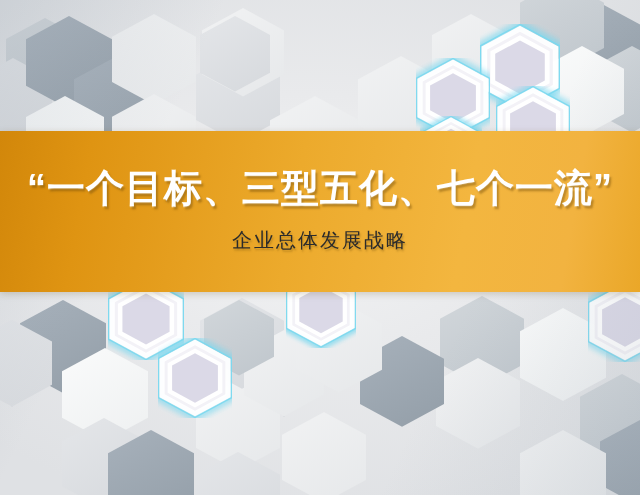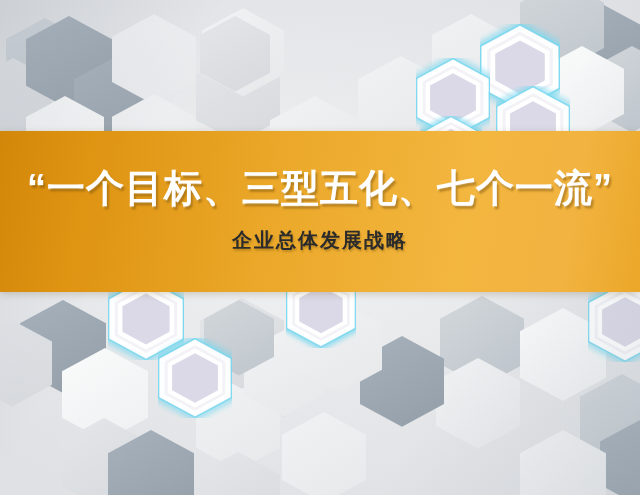--- a/index.html
+++ b/index.html
@@ -83,21 +83,21 @@
     line-height: 1.05;
     white-space: nowrap;
     text-shadow:
       2px 3px 2px rgba(120,80,10,.45),
       0 1px 0 rgba(255,255,255,.35);
     margin: 0 0 4px 0;
   }
   .subtitle {
     color: #2b2b2b;
     font-size: 20px;
-    font-weight: bold;
+    font-weight: normal;
     letter-spacing: 2px;
     white-space: nowrap;
     text-shadow: 1px 2px 2px rgba(120,85,15,.40);
     margin: 14px 0 0 0;
   }
 </style>
 </head>
 <body>
 
 <div id="slide">

